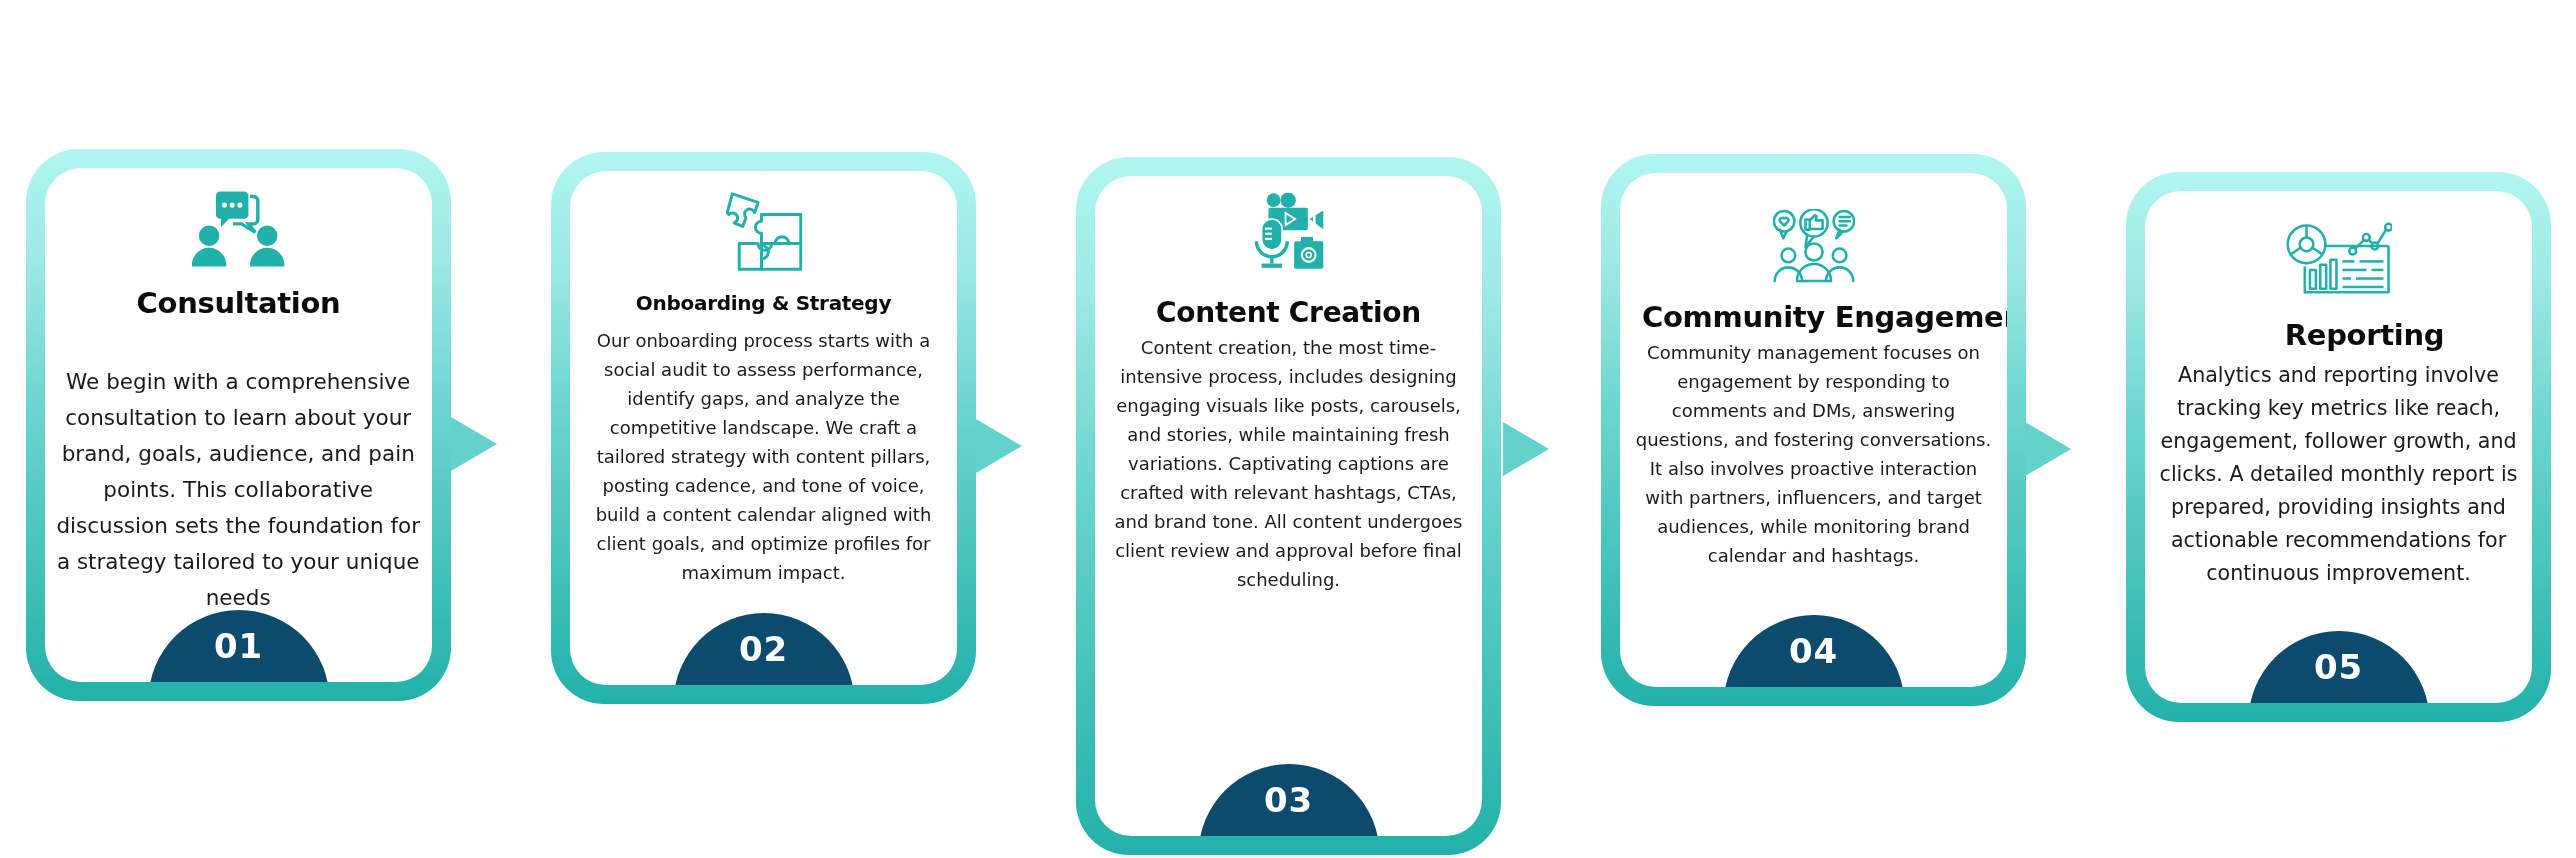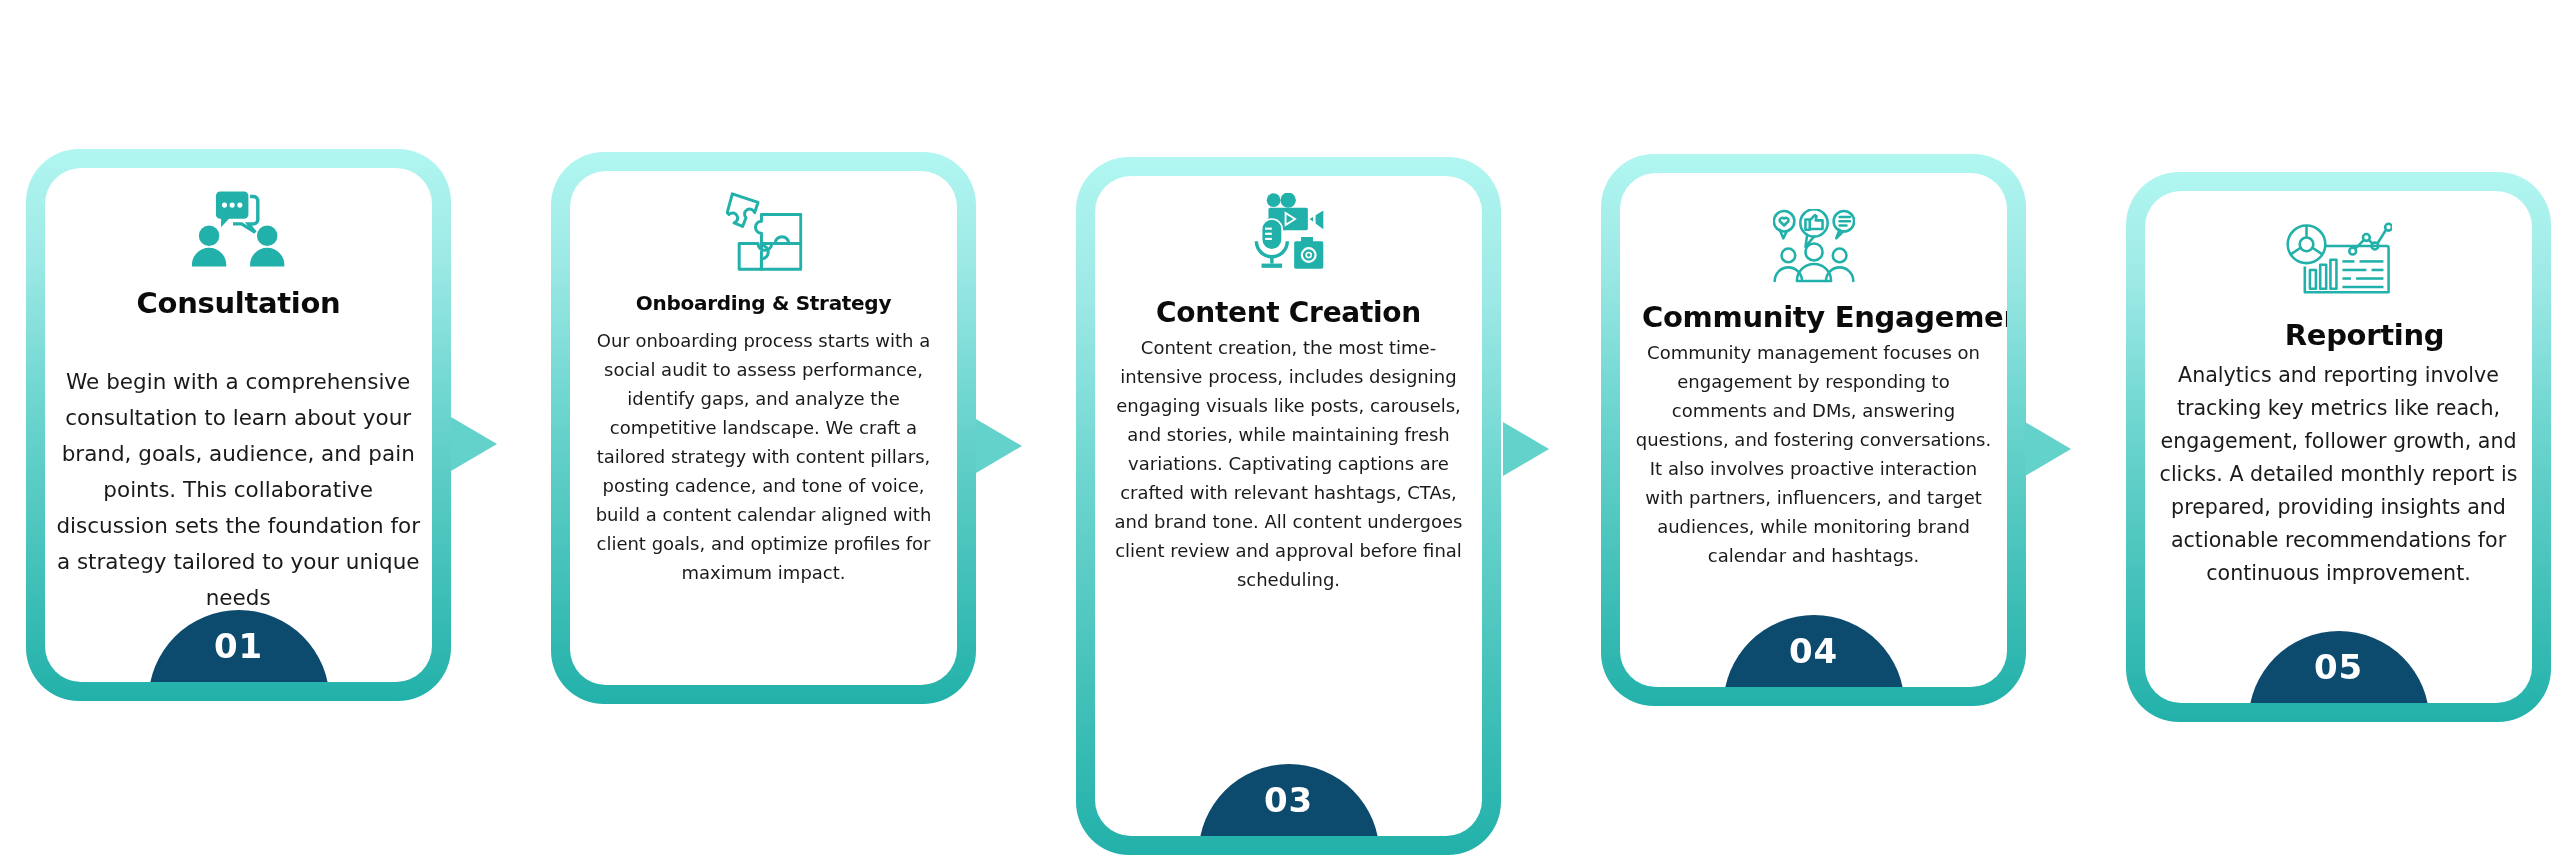--- a/index.html
+++ b/index.html
@@ -79,20 +79,23 @@
     <div class="icon" style="top:20.6px;">
       <svg width="77" height="79" viewBox="0 0 90 92" fill="none" stroke="#22b1aa" stroke-width="3.5" stroke-linejoin="round">
         <path d="M8 2 L38 12 L34 24 a6 6 0 1 0 -10 6 L20 40 L10 36 a6 6 0 1 0 -6 -10 L2 24 Z"></path>
         <path d="M42 26 h46 v34 h-14 a8 8 0 1 0 -16 0 h-16 v-12 a7 7 0 1 1 0 -14 z"></path>
         <path d="M16 60 h22 a8 8 0 1 0 16 0 h-12 v30 h-26 z"></path>
         <path d="M58 60 h30 v30 h-46 v-12 a8 8 0 1 0 0 -16"></path>
       </svg>
     </div>
     <div class="title" style="top:120px; font-size:20px;">Onboarding &amp; Strategy</div>
     <div class="body" style="top:155px; font-size:18px; line-height:29px; left:8.6px; right:8.6px;">Our onboarding process starts with a social audit to assess performance, identify gaps, and analyze the competitive landscape. We craft a tailored strategy with content pillars, posting cadence, and tone of voice, build a content calendar aligned with client goals, and optimize profiles for maximum impact.</div>
+    <div class="dome">
+      <div class="num">02</div>
+    </div>
   </div>
 </div>
 <div class="arrow" style="left:976px; top:419px;"></div>
 
 <div class="card" style="left:1076px; top:157px; height:698px;">
   <div class="card-inner">
     <div class="icon" style="top:17px;">
       <svg width="72" height="76" viewBox="0 0 84 88">
         <circle cx="24" cy="8" r="8" fill="#22b1aa"></circle>
           <circle cx="41" cy="8" r="9" fill="#22b1aa"></circle>

